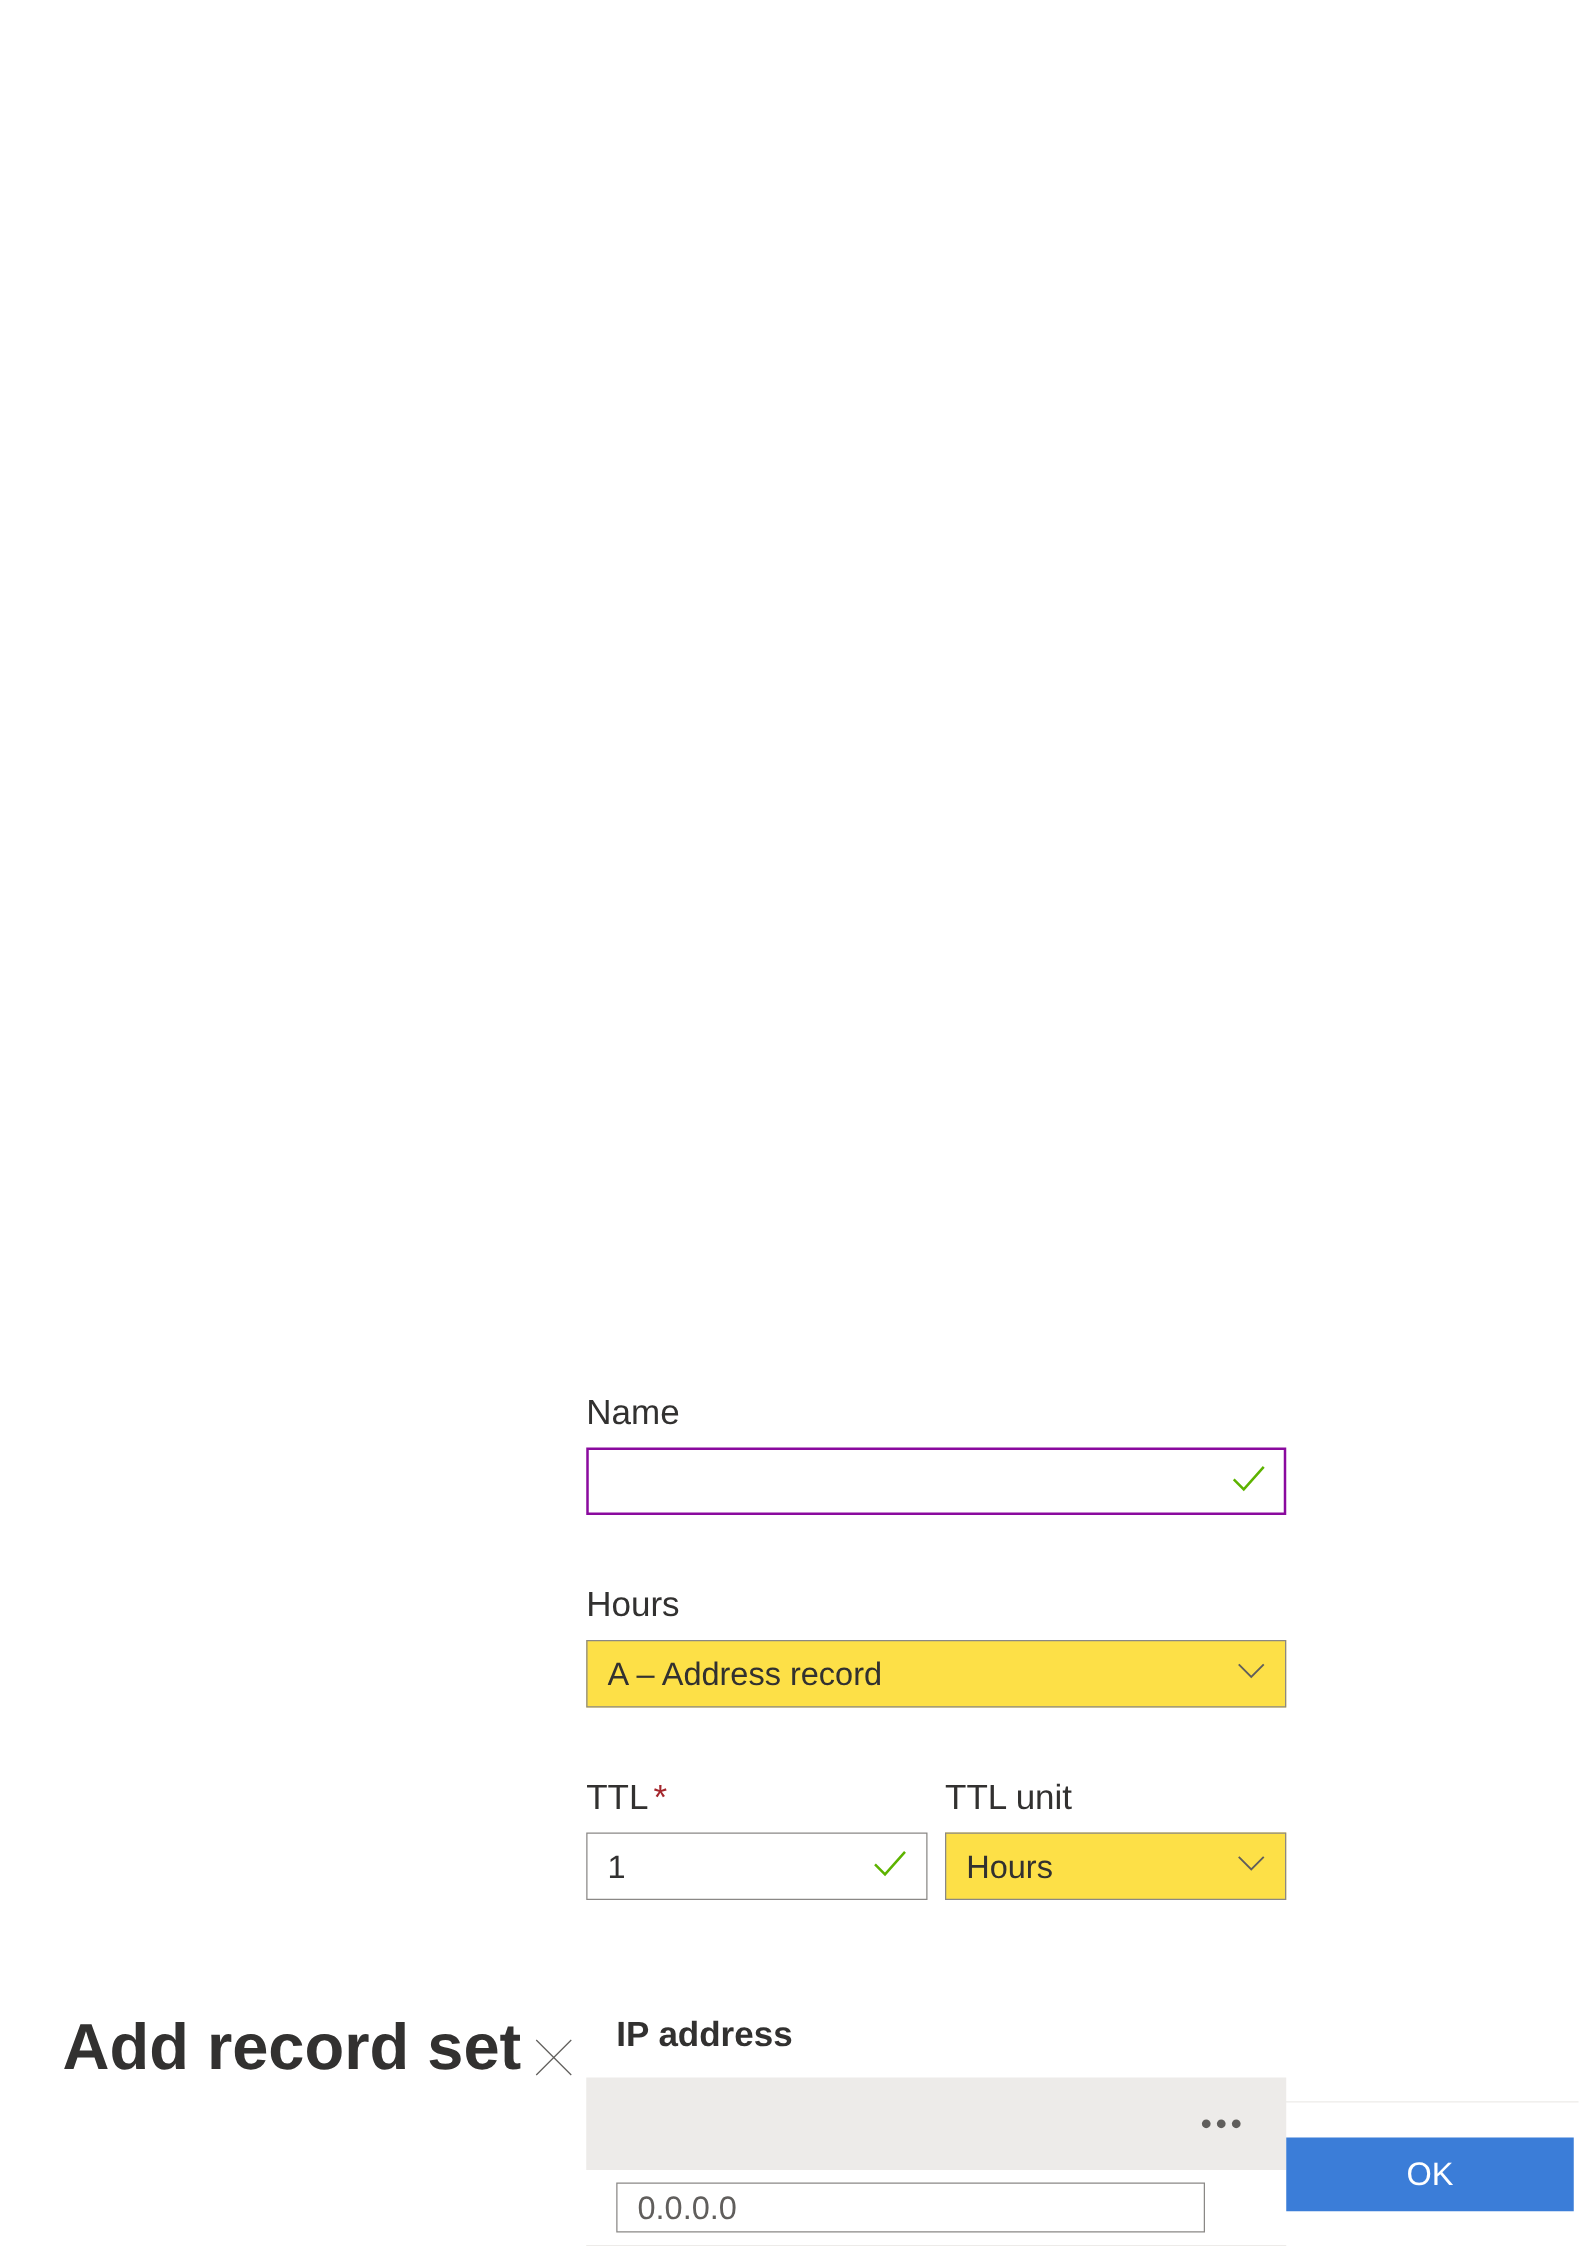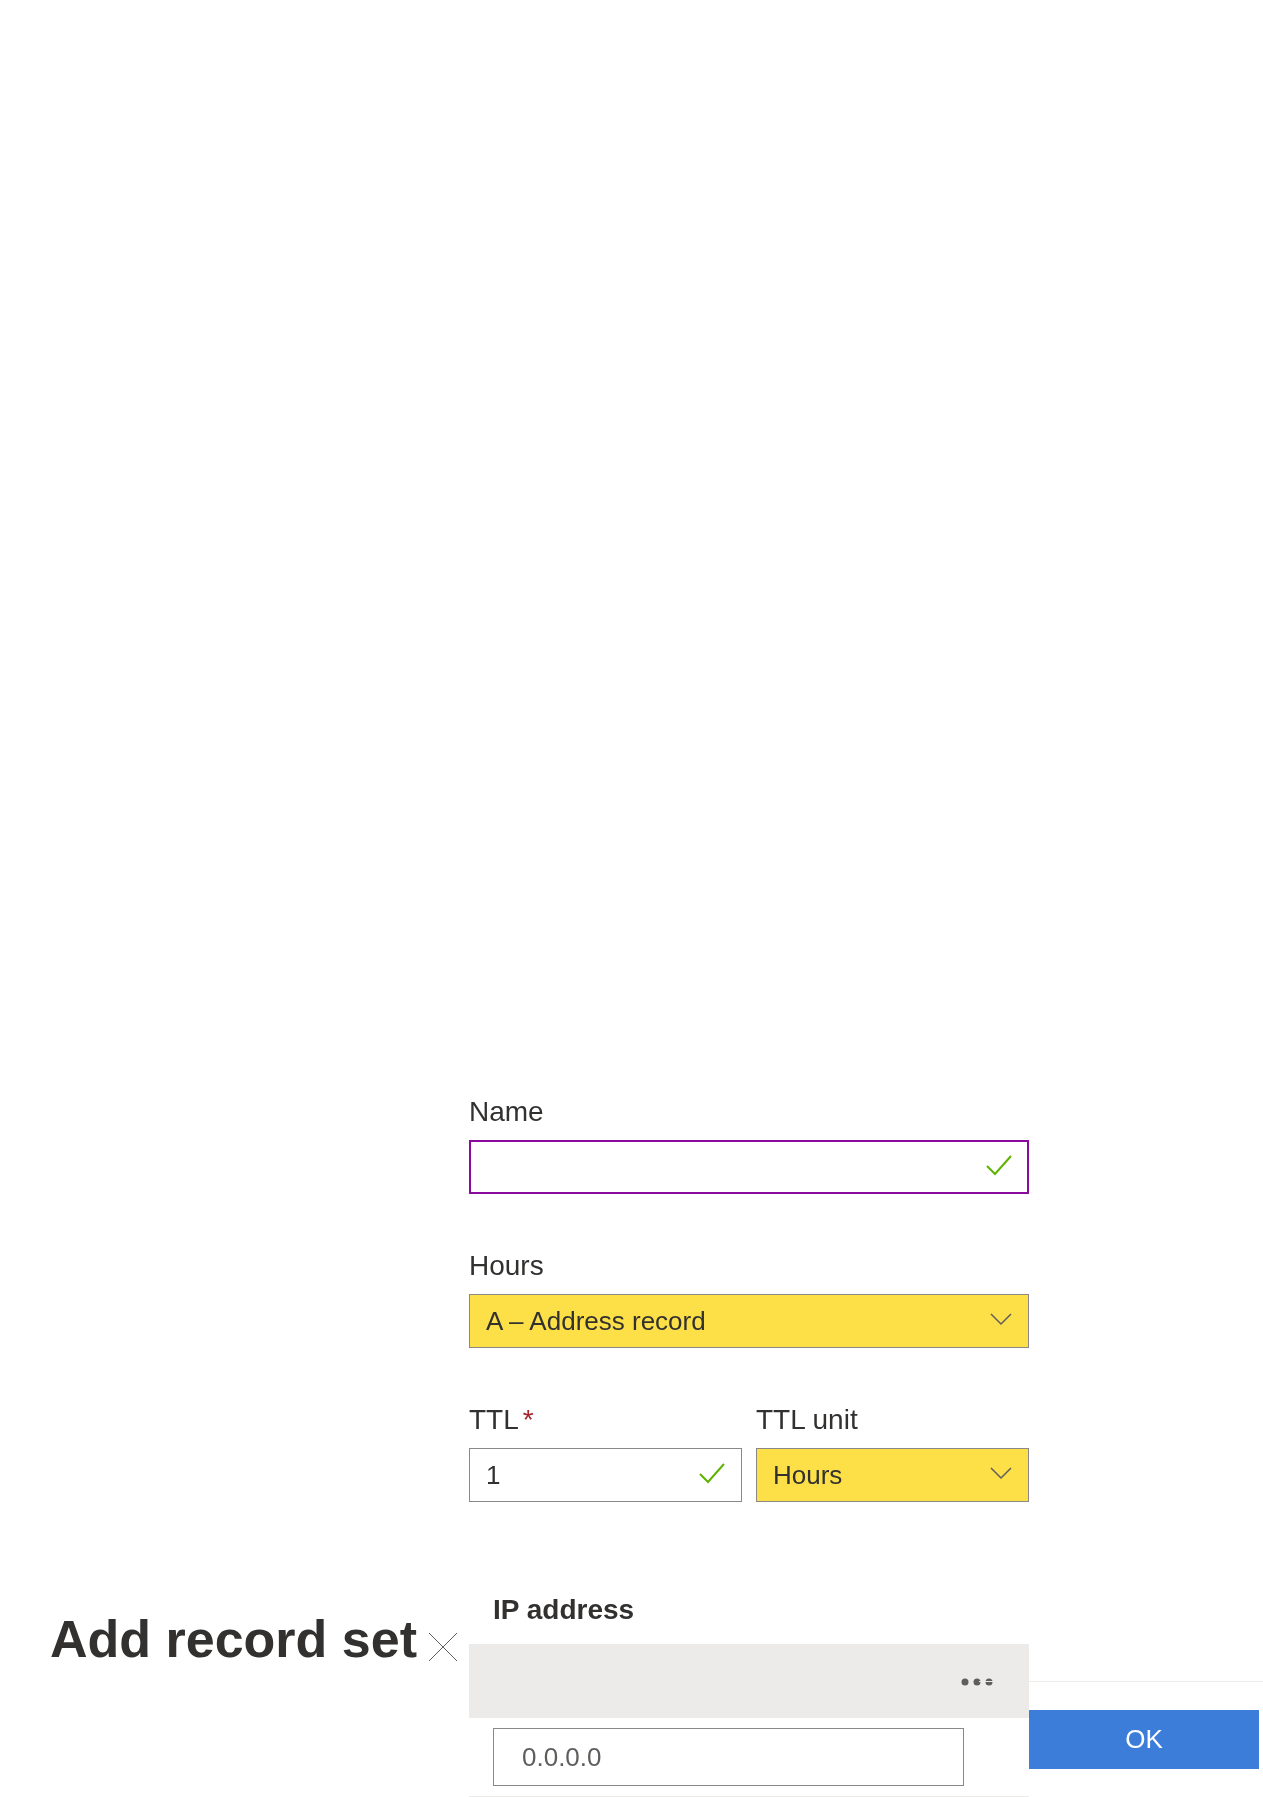--- a/index.html
+++ b/index.html
@@ -166,23 +166,23 @@
     }
     .more-dot {
       fill: #605e5c;
     }
     .ip-input-row {
       padding: 10px 24px 10px 24px;
       border-bottom: 1px solid #edebe9;
     }
     .ip-input {
       width: 92%;
-      height: 58px;
+      height: 40px;
       border: 1px solid #8a8886;
-      padding: 0 28px;
+      padding: 0 16px;
       font-size: 26px;
       font-family: inherit;
       color: #b91c1c;
       outline: none;
     }
     .ip-input::placeholder {
       color: #605e5c;
     }
     .footer {
       border-top: 1px solid #edebe9;

